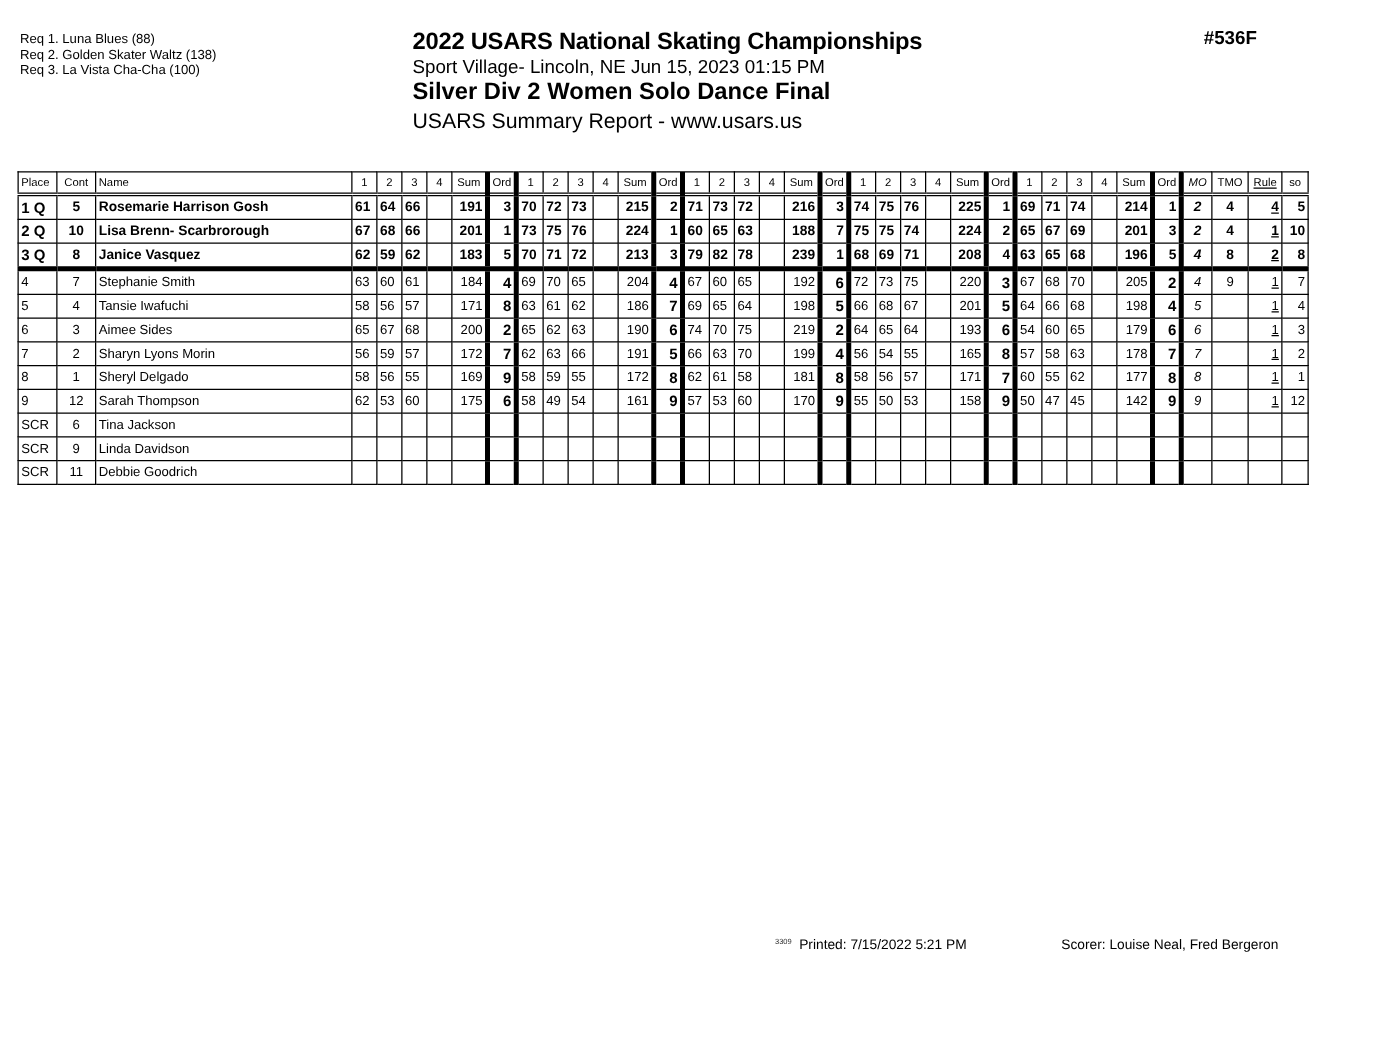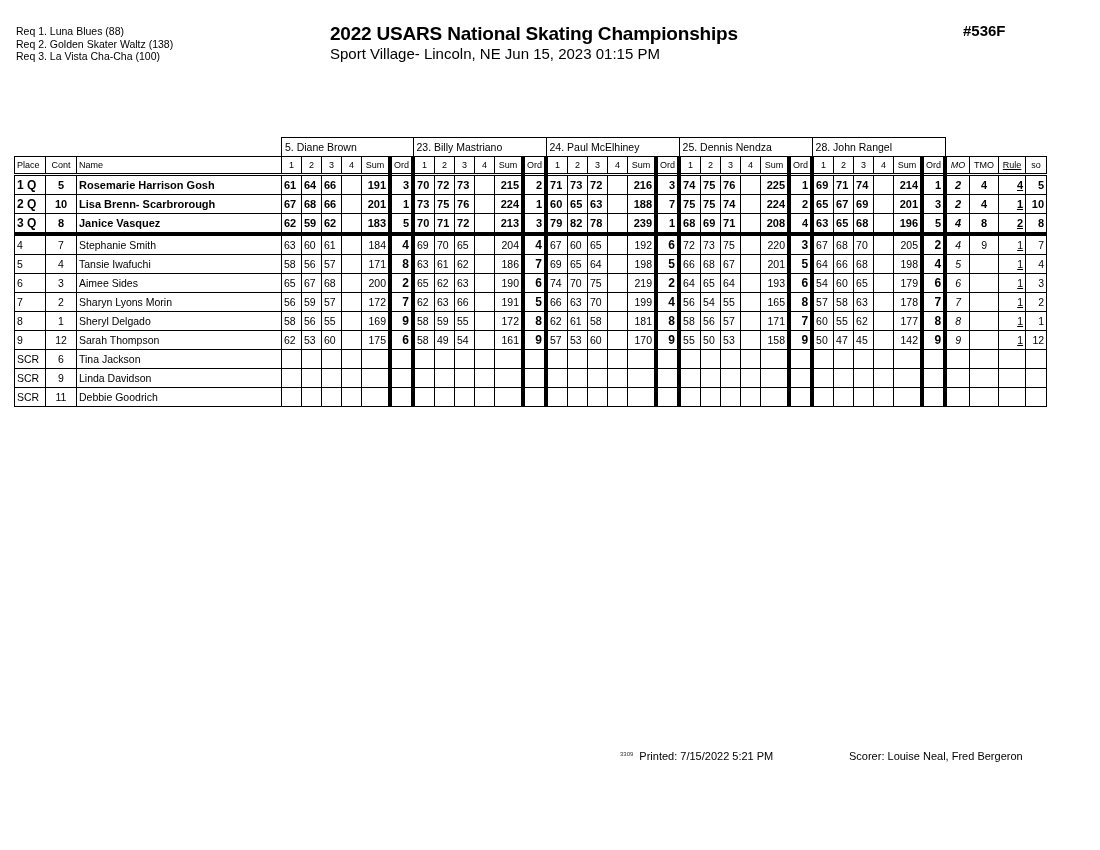--- a/index.html
+++ b/index.html
@@ -46,34 +46,27 @@
 
 <div class="req">
   <div>Req  1.  Luna Blues (88)</div>
   <div>Req  2.  Golden Skater Waltz (138)</div>
   <div>Req  3.  La Vista Cha-Cha (100)</div>
 </div>
 
 <div class="header">
   <div class="h1">2022 USARS National Skating Championships</div>
   <div class="h2">Sport Village- Lincoln, NE  Jun 15, 2023  01:15 PM</div>
+  <div class="h3">Silver Div 2  Women Solo Dance Final</div>
+  <div class="h4">USARS Summary Report - www.usars.us</div>
 </div>
 <div class="eventno">#536F</div>
 
 <table class="res">
   <tbody id="tbody">
-      <tr class="judge">
-        <td class="none" colspan="3"></td>
-        <td class="jname l" colspan="6">5.  Diane Brown</td>
-        <td class="jname l" colspan="6">23.  Billy Mastriano</td>
-        <td class="jname l" colspan="6">24.  Paul McElhiney</td>
-        <td class="jname l" colspan="6">25.  Dennis Nendza</td>
-        <td class="jname l" colspan="6">28.  John Rangel</td>
-        <td class="none" colspan="4"></td>
-      </tr>
       <tr class="colhead">
         <td class="l pl">Place</td>
         <td class="c ct">Cont</td>
         <td class="l nm">Name</td>
         <td class="c s">1</td>
         <td class="c s">2</td>
         <td class="c s">3</td>
         <td class="c s">4</td>
         <td class="c sum">Sum</td>
         <td class="ord ordw">Ord</td>

